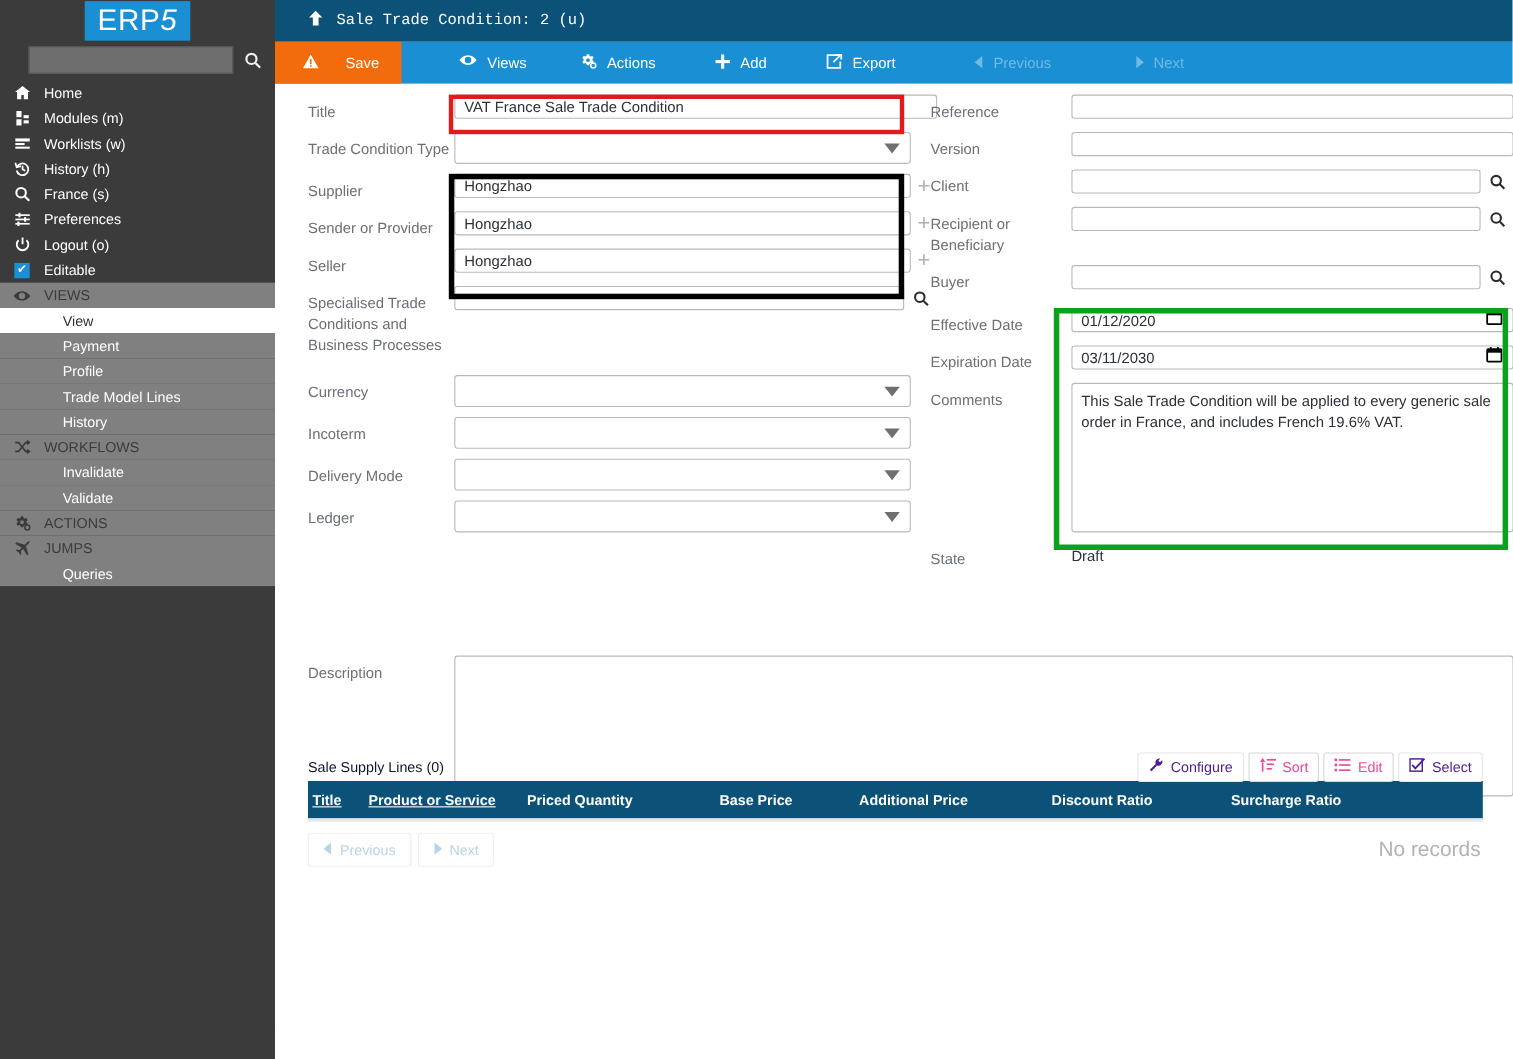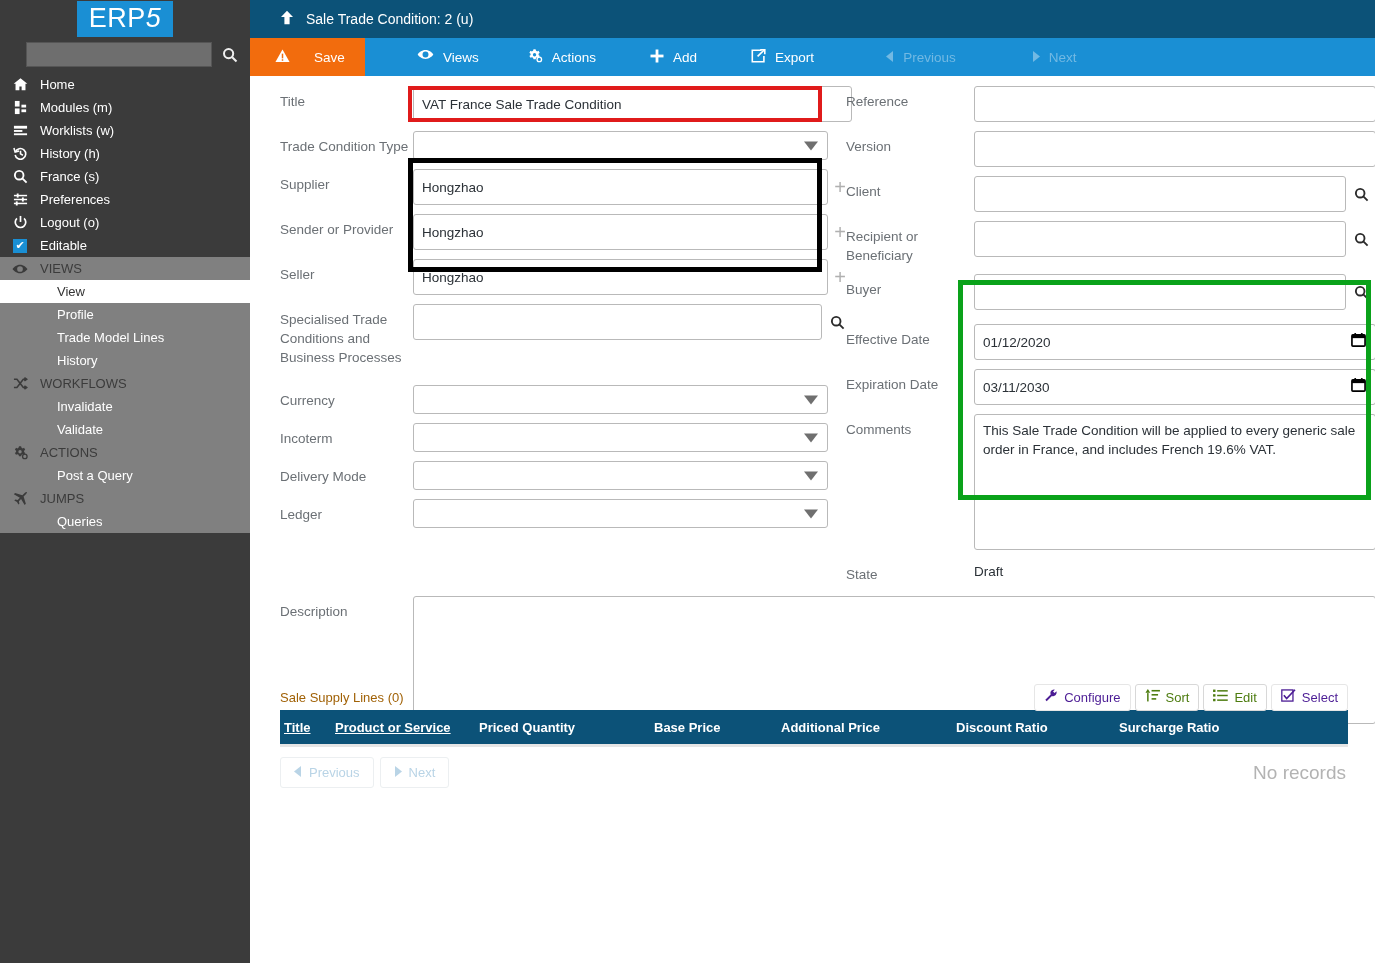--- a/index.html
+++ b/index.html
@@ -102,20 +102,21 @@
     width: 1125px; height: 963px;
     background: #ffffff;
   }
   #titlebar {
     height: 38px;
     background: #0c5278;
     color: #ffffff;
     display: flex; align-items: center;
     padding-left: 30px;
     font-size: 14px;
+    font-family: Liberation Mono, monospace;
   }
   #titlebar .up-arrow { margin-right: 12px; font-size: 14px; }
 
   #toolbar {
     height: 38px;
     background: #1a8fd4;
     display: flex; align-items: stretch;
     font-size: 13.5px;
   }
   .tb-btn {
@@ -164,21 +165,21 @@
 
   input.txt, select.sel, textarea.ta {
     font-family: "Liberation Sans", sans-serif;
     font-size: 13.5px;
     color: #2b3137;
     border: 1px solid #b9b9b9;
     border-radius: 3px;
     background: #ffffff;
     outline: none;
     padding: 0 8px;
-    height: 36px;
+    height: 22px;
     width: 100%;
   }
   textarea.ta { padding: 6px 8px; height: auto; line-height: 19px; resize: none; }
   select.sel {
     -webkit-appearance: none; appearance: none;
     padding-right: 28px;
     height: 29px;
   }
   .selwrap { position: relative; width: 100%; }
   .caret {
@@ -211,29 +212,29 @@
 
   
   .hl { position: absolute; pointer-events: none; }
   #hl-red   { left: 408px; top: 86px;  width: 414px; height: 36px; border: 4px solid #e01b1b; }
   #hl-black { left: 408px; top: 158px; width: 414px; height: 114px; border: 5px solid #000000; }
   #hl-green { left: 958px; top: 280px; width: 413px; height: 220px; border: 5px solid #0aa21a; }
 
   
   #listbox { position: absolute; left: 280px; top: 684px; width: 1068px; }
   #lb-head { display: flex; align-items: center; justify-content: space-between; height: 26px; }
-  #lb-title { color: #a16207; font-size: 13px; }
+  #lb-title { color: #0f172a; font-size: 13px; }
   #lb-actions { display: flex; gap: 4px; }
   .lb-btn {
     display: flex; align-items: center; gap: 6px;
     border: 1px solid #d8d8d8;
     border-radius: 3px;
     background: #fff;
     font-size: 13px;
-    color: #4d7c0f;
+    color: #ec4899;
     padding: 4px 9px;
     height: 27px;
   }
   .lb-btn.dis { color: #4c1d95; border-color: #e6e6e6; text-align: right; }
   #lb-table-head {
     background: #0c5278;
     color: #ffffff;
     height: 34px;
     display: flex; align-items: center;
     font-size: 13px;
@@ -362,20 +363,24 @@
           </svg>
       </span>
       <span class="lbl">VIEWS</span>
     </li>
     <li class="nav-item nav-sub selected">
       <span class="ico"></span>
       <span class="lbl">View</span>
     </li>
     <li class="nav-item nav-sub">
       <span class="ico"></span>
+      <span class="lbl">Payment</span>
+    </li>
+    <li class="nav-item nav-sub">
+      <span class="ico"></span>
       <span class="lbl">Profile</span>
     </li>
     <li class="nav-item nav-sub">
       <span class="ico"></span>
       <span class="lbl">Trade Model Lines</span>
     </li>
     <li class="nav-item nav-sub">
       <span class="ico"></span>
       <span class="lbl">History</span>
     </li>
@@ -401,24 +406,20 @@
     </li>
 
     <li class="nav-item nav-section">
       <span class="ico">
         <svg width="15" height="15" viewBox="0 0 16 16" fill="currentColor">
             <path d="M6.4 1.4 5.9 3a4.6 4.6 0 0 0-1.1.6L3.2 3 2 5l1.3 1.1a4.6 4.6 0 0 0 0 1.3L2 8.5l1.2 2 1.6-.6a4.6 4.6 0 0 0 1.1.6l.5 1.6h2.3l.5-1.6a4.6 4.6 0 0 0 1.1-.6l1.6.6 1.2-2-1.3-1.1a4.6 4.6 0 0 0 0-1.3L13 5l-1.2-2-1.6.6a4.6 4.6 0 0 0-1.1-.6l-.5-1.6zM7.5 5.4a1.8 1.8 0 1 1 0 3.6 1.8 1.8 0 0 1 0-3.6z"></path>
             <circle cx="12.6" cy="12.2" r="2.4" fill="none" stroke="currentColor" stroke-width="1.4"></circle>
           </svg>
       </span>
       <span class="lbl">ACTIONS</span>
-    </li>
-    <li class="nav-item nav-sub">
-      <span class="ico"></span>
-      <span class="lbl">Post a Query</span>
     </li>
 
     <li class="nav-item nav-section">
       <span class="ico">
         <svg width="15" height="15" viewBox="0 0 16 16" fill="currentColor">
             <path d="M15 1.3c-.5-.5-1.5-.2-2.3.6L10 4.6 2.2 2.2.9 3.5l6.4 3.8-2.3 2.3-2.6-.5-1 1 2.8 1.6 1.6 2.8 1-1-.5-2.6 2.3-2.3 3.8 6.4 1.3-1.3-2.4-7.8 2.7-2.7c.8-.8 1.1-1.8.6-2.3z"></path>
           </svg>
       </span>
       <span class="lbl">JUMPS</span>
     </li>

